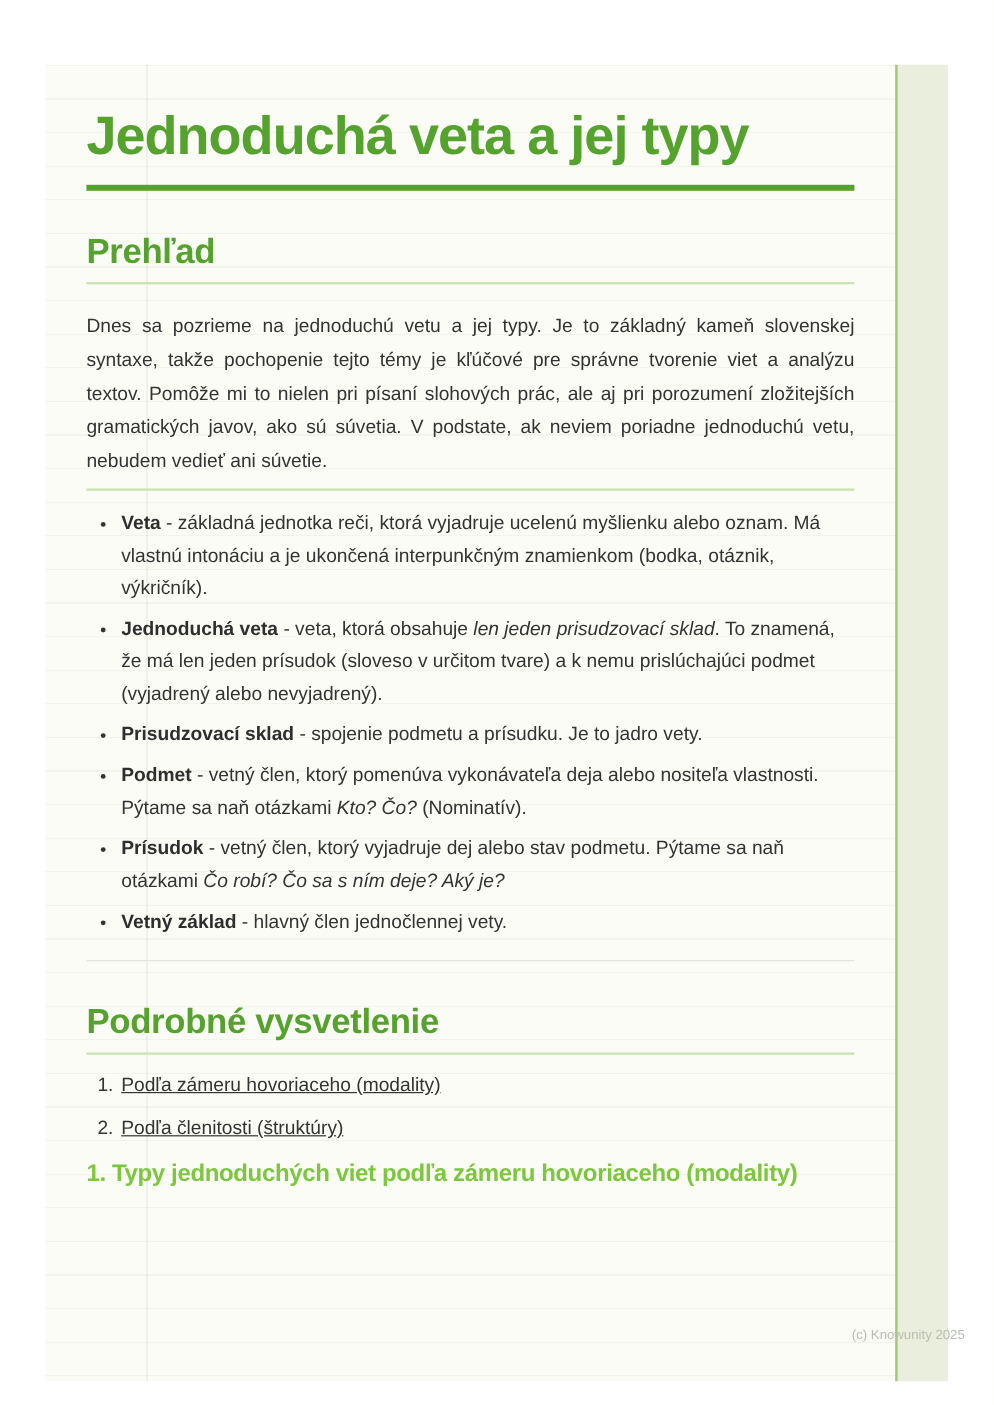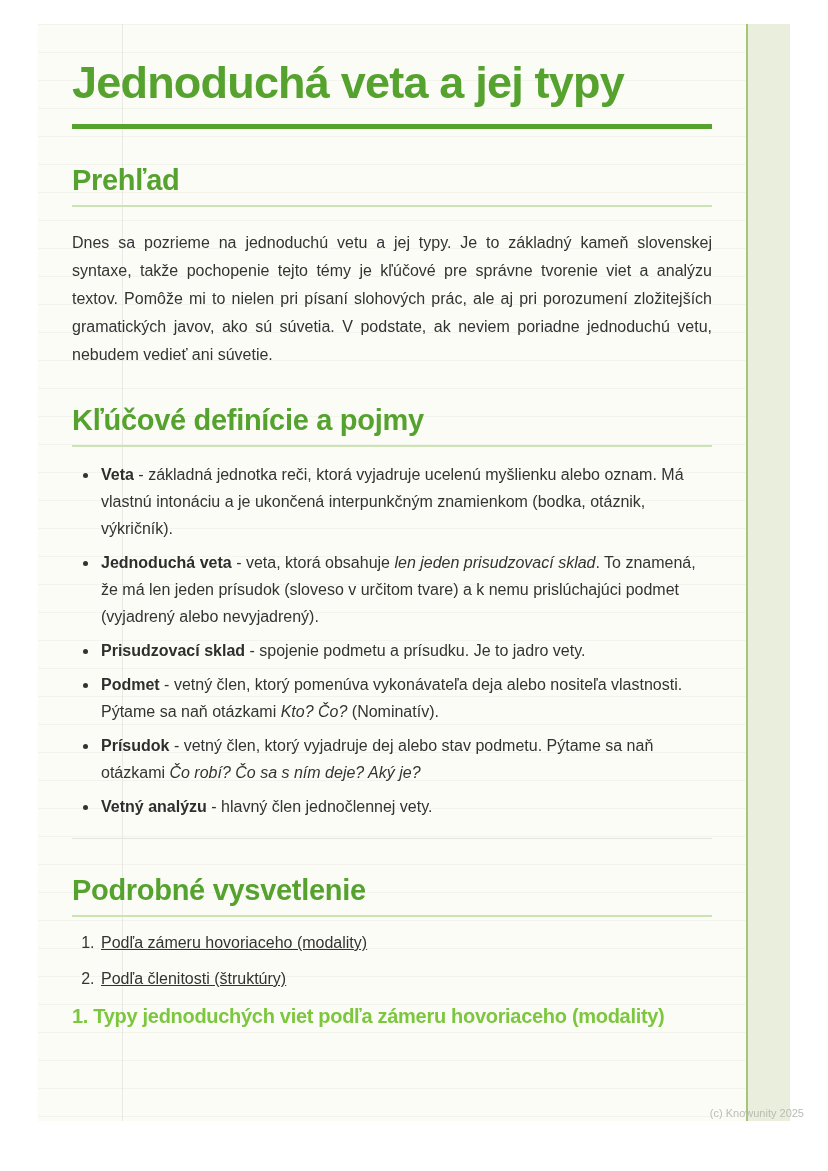--- a/index.html
+++ b/index.html
@@ -7,21 +7,21 @@
     width: 828px; height: 1171px;
     background: #ffffff;
     font-family: "Liberation Sans", sans-serif;
     color: #333333;
     position: relative;
     overflow: hidden;
   }
 
   .page {
     position: absolute;
-    left: 38px; top: 24px;
+    left: 38px; top: 54px;
     width: 752px; height: 1097px;
     background-color: #fcfcf7;
     background-image: repeating-linear-gradient(
       to bottom,
       rgba(176,180,162,0.12) 0 1px,
       transparent 1px 28px
     );
     box-shadow: 0 0 1px rgba(0,0,0,0.04);
   }
 
@@ -147,29 +147,28 @@
     <h1 class="doc-title">Jednoduchá veta a jej typy</h1>
     <div class="title-rule"></div>
 
     <section>
       <h2 class="sec-heading">Prehľad</h2>
       <div class="h2-rule"></div>
       <p class="body-par justified">Dnes sa pozrieme na jednoduchú vetu a jej typy. Je to základný kameň slovenskej syntaxe, takže pochopenie tejto témy je kľúčové pre správne tvorenie viet a analýzu textov. Pomôže mi to nielen pri písaní slohových prác, ale aj pri porozumení zložitejších gramatických javov, ako sú súvetia. V podstate, ak neviem poriadne jednoduchú vetu, nebudem vedieť ani súvetie.</p>
     </section>
 
     <section>
-      <h2 class="sec-heading">Kľúčové definície a pojmy</h2>
       <div class="h2-rule"></div>
       <ul class="defs">
         <li><strong>Veta</strong><span> - základná jednotka reči, ktorá vyjadruje ucelenú myšlienku alebo oznam. Má vlastnú intonáciu a je ukončená interpunkčným znamienkom (bodka, otáznik, výkričník).</span><em></em><span></span></li>
         <li><strong>Jednoduchá veta</strong><span> - veta, ktorá obsahuje </span><em>len jeden prisudzovací sklad</em><span>. To znamená, že má len jeden prísudok (sloveso v určitom tvare) a k nemu prislúchajúci podmet (vyjadrený alebo nevyjadrený).</span></li>
         <li><strong>Prisudzovací sklad</strong><span> - spojenie podmetu a prísudku. Je to jadro vety.</span><em></em><span></span></li>
         <li><strong>Podmet</strong><span> - vetný člen, ktorý pomenúva vykonávateľa deja alebo nositeľa vlastnosti. Pýtame sa naň otázkami </span><em>Kto? Čo?</em><span> (Nominatív).</span></li>
         <li><strong>Prísudok</strong><span> - vetný člen, ktorý vyjadruje dej alebo stav podmetu. Pýtame sa naň otázkami </span><em>Čo robí? Čo sa s ním deje? Aký je?</em><span></span></li>
-        <li><strong>Vetný analýzu</strong><span> - hlavný člen jednočlennej vety.</span><em></em><span></span></li>
+        <li><strong>Vetný základ</strong><span> - hlavný člen jednočlennej vety.</span><em></em><span></span></li>
       </ul>
     </section>
 
     <hr class="divider">
 
     <section>
       <h2 class="sec-heading">Podrobné vysvetlenie</h2>
       <div class="h2-rule"></div>
       <ol class="criteria">
         <li><span>Podľa zámeru hovoriaceho (modality)</span></li>

